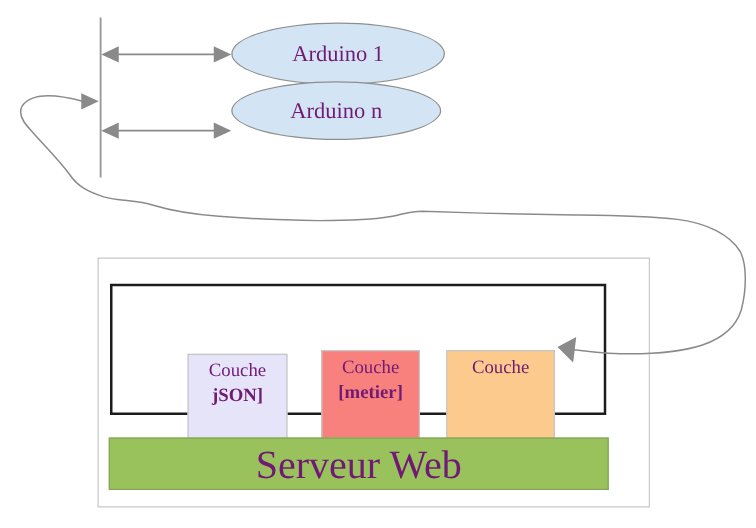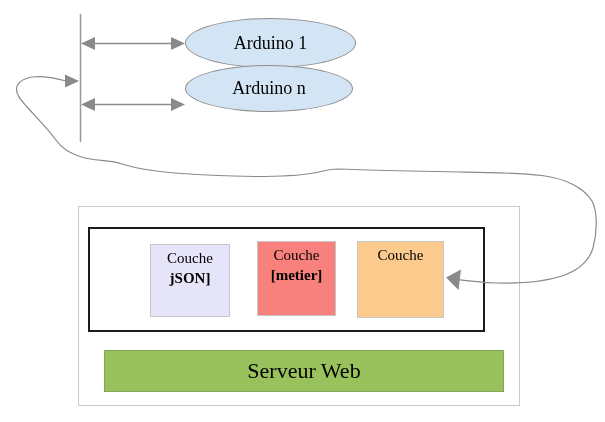--- a/index.html
+++ b/index.html
@@ -2,21 +2,21 @@
 <html><head>
 <meta charset="utf-8">
 <style>
   html, body { margin: 0; padding: 0; background: #ffffff; }
   .canvas {
     position: relative;
     width: 605px;
     height: 422px;
     background: #ffffff;
     font-family: "Liberation Serif", "DejaVu Serif", serif;
-    color: #000000;
+    color: #701a75;
     overflow: hidden;
   }
   svg.lines {
     position: absolute;
     left: 0; top: 0;
     width: 605px; height: 422px;
     pointer-events: none;
     z-index: 5;
   }
   .ellipse {
@@ -52,37 +52,37 @@
   }
   .layer {
     position: absolute;
     text-align: center;
     font-size: 15px;
     line-height: 1.3;
     padding-top: 4px;
     box-sizing: border-box;
     border: 1px solid #c6c6c6;
     z-index: 3;
+    margin-top: 39px;
   }
   .layer .bold-line { font-weight: bold; }
   .layer-web    { left: 150px; top: 244px; width: 80px; height: 73px; }
   .layer-metier { left: 257px; top: 241px; width: 79px; height: 75px; }
   .layer-dao    { left: 357px; top: 241px; width: 87px; height: 77px; }
   .green-bar {
     position: absolute;
     left: 87px; top: 350px;
     width: 400px; height: 42px;
     display: flex;
     align-items: center;
     justify-content: center;
-    font-size: 22px;
+    font-size: 32px;
     border: 1px solid #85a45a;
     box-sizing: border-box;
     z-index: 3;
-    margin-left: 17px;
   }
   .label-line { display: block; }
 </style>
 </head>
 <body>
 
 <div class="canvas">
 
   <svg class="lines" viewBox="0 0 605 422" xmlns="http://www.w3.org/2000/svg">
 

